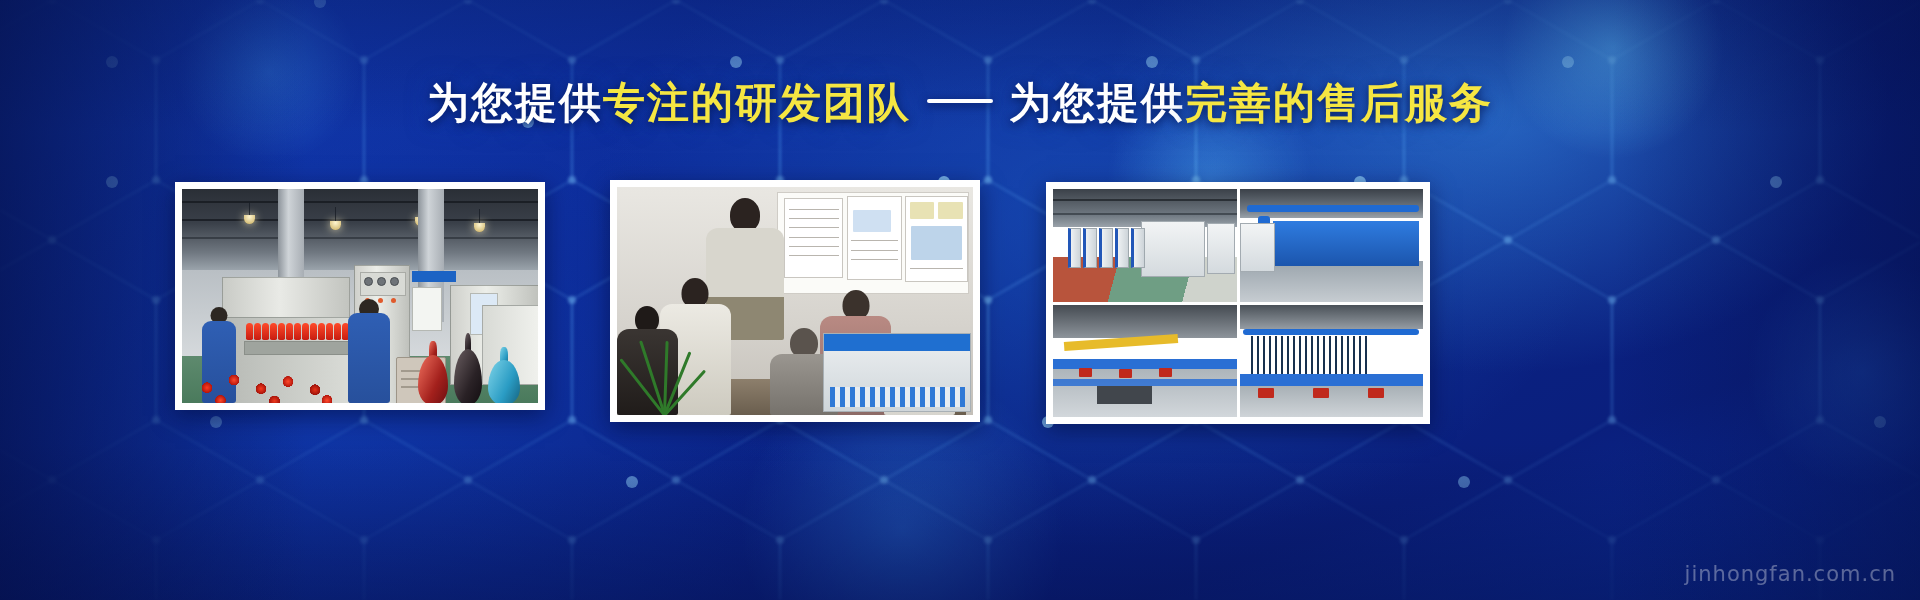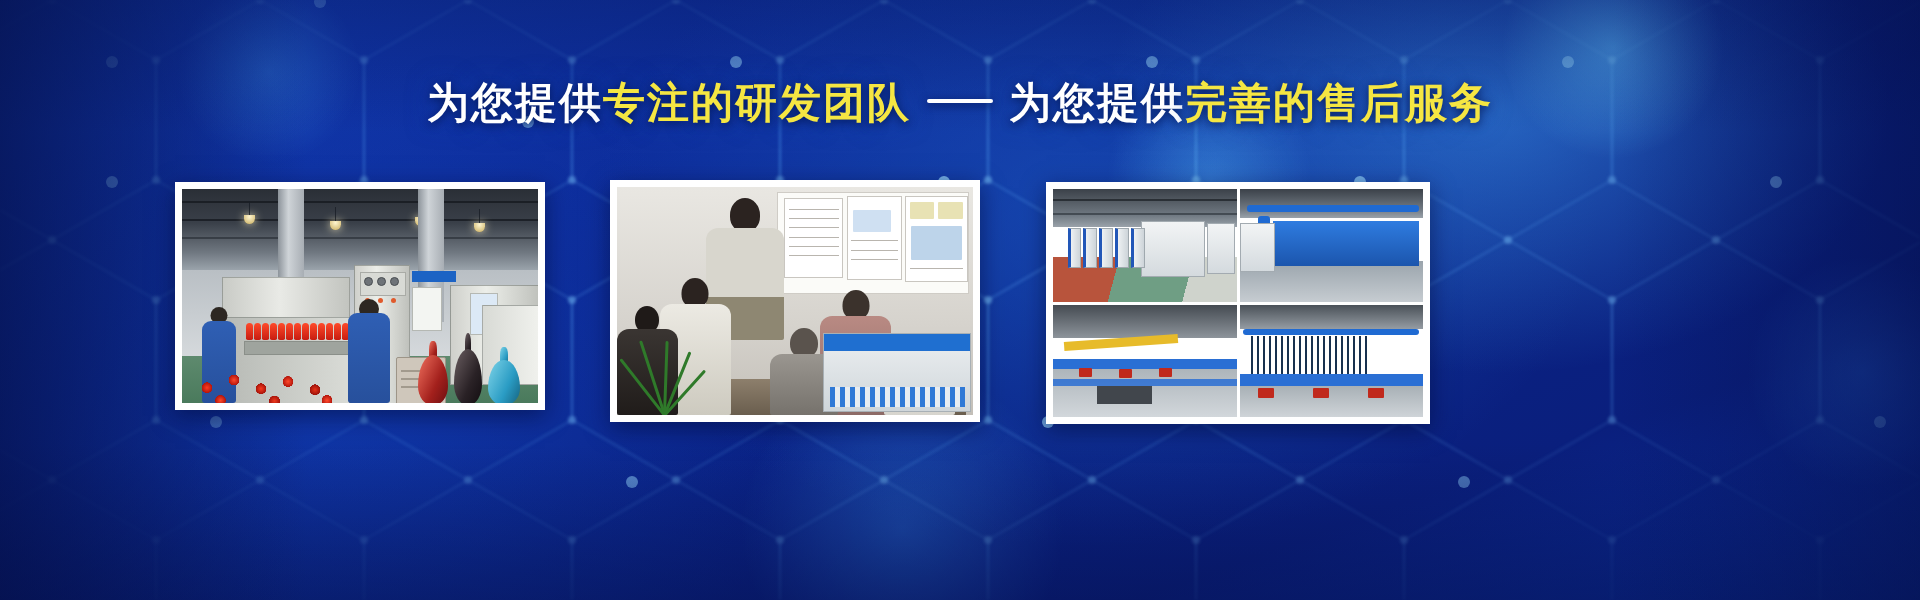--- a/index.html
+++ b/index.html
@@ -447,13 +447,14 @@
           </div>
 
         </div>
       </div>
     </div>
 
   </div>
 
   <div class="vignette"></div>
 
+  <div class="watermark">jinhongfan.com.cn</div>
 </div>
 
 </body></html>

